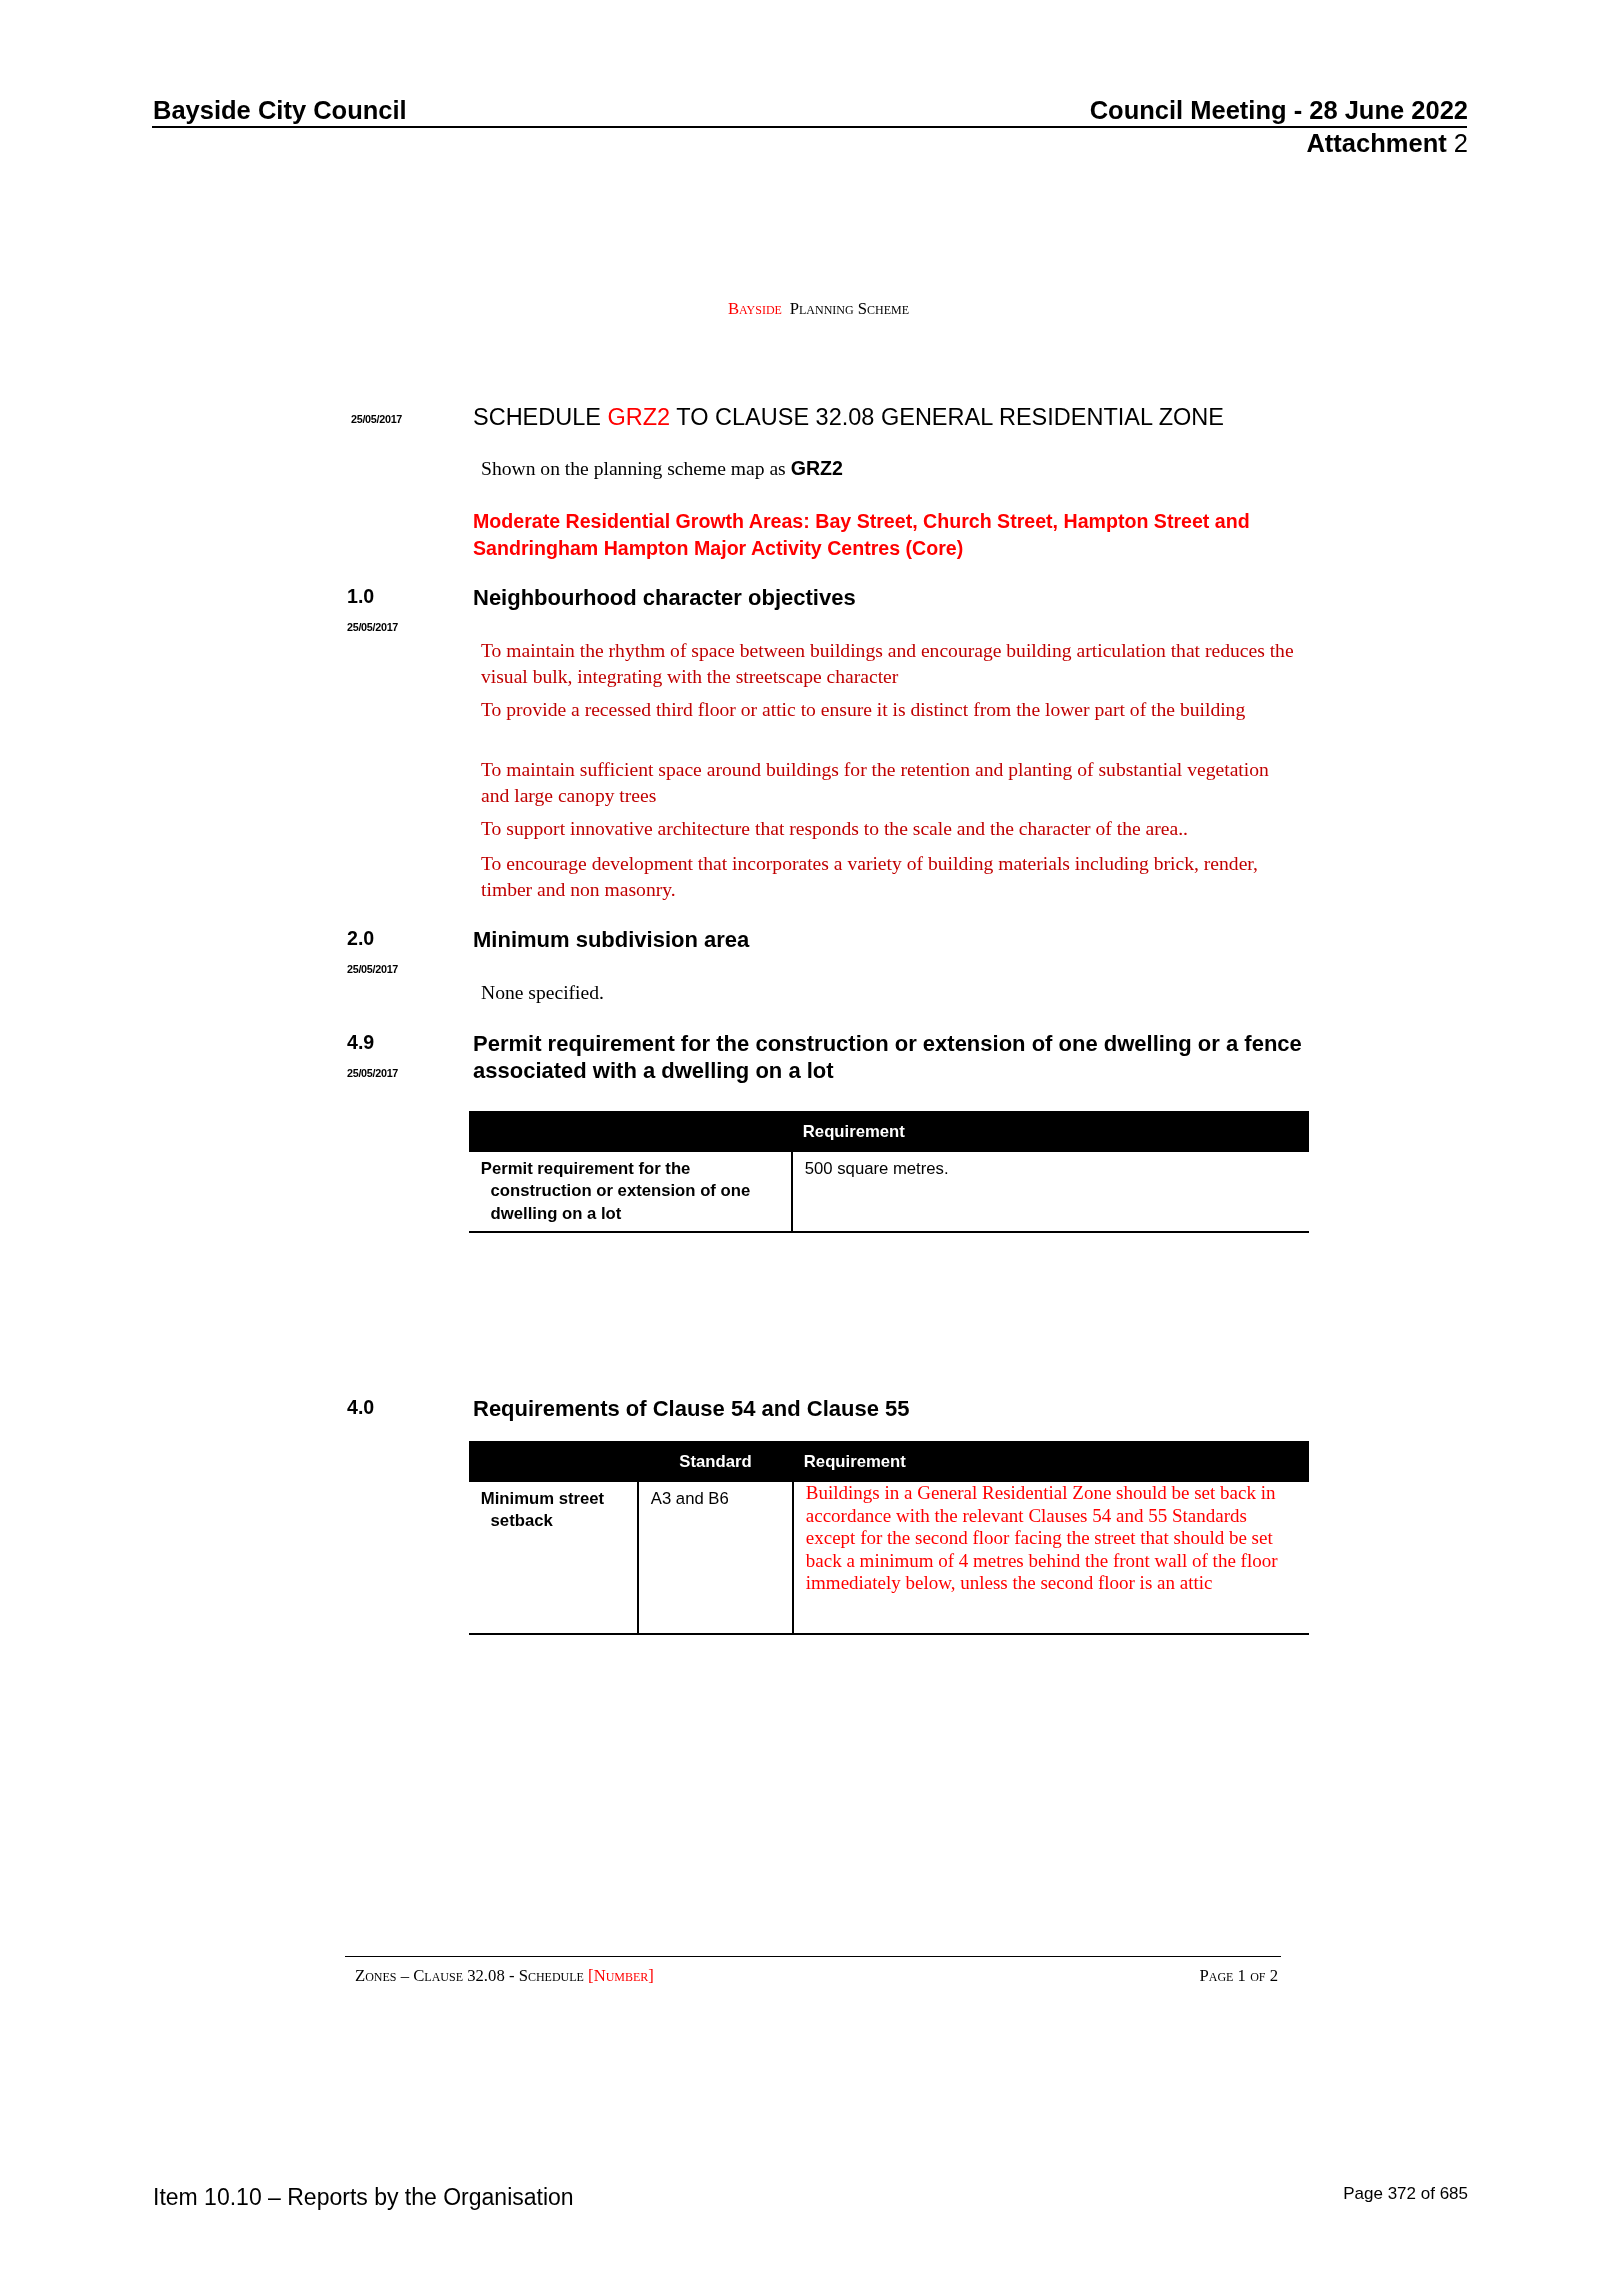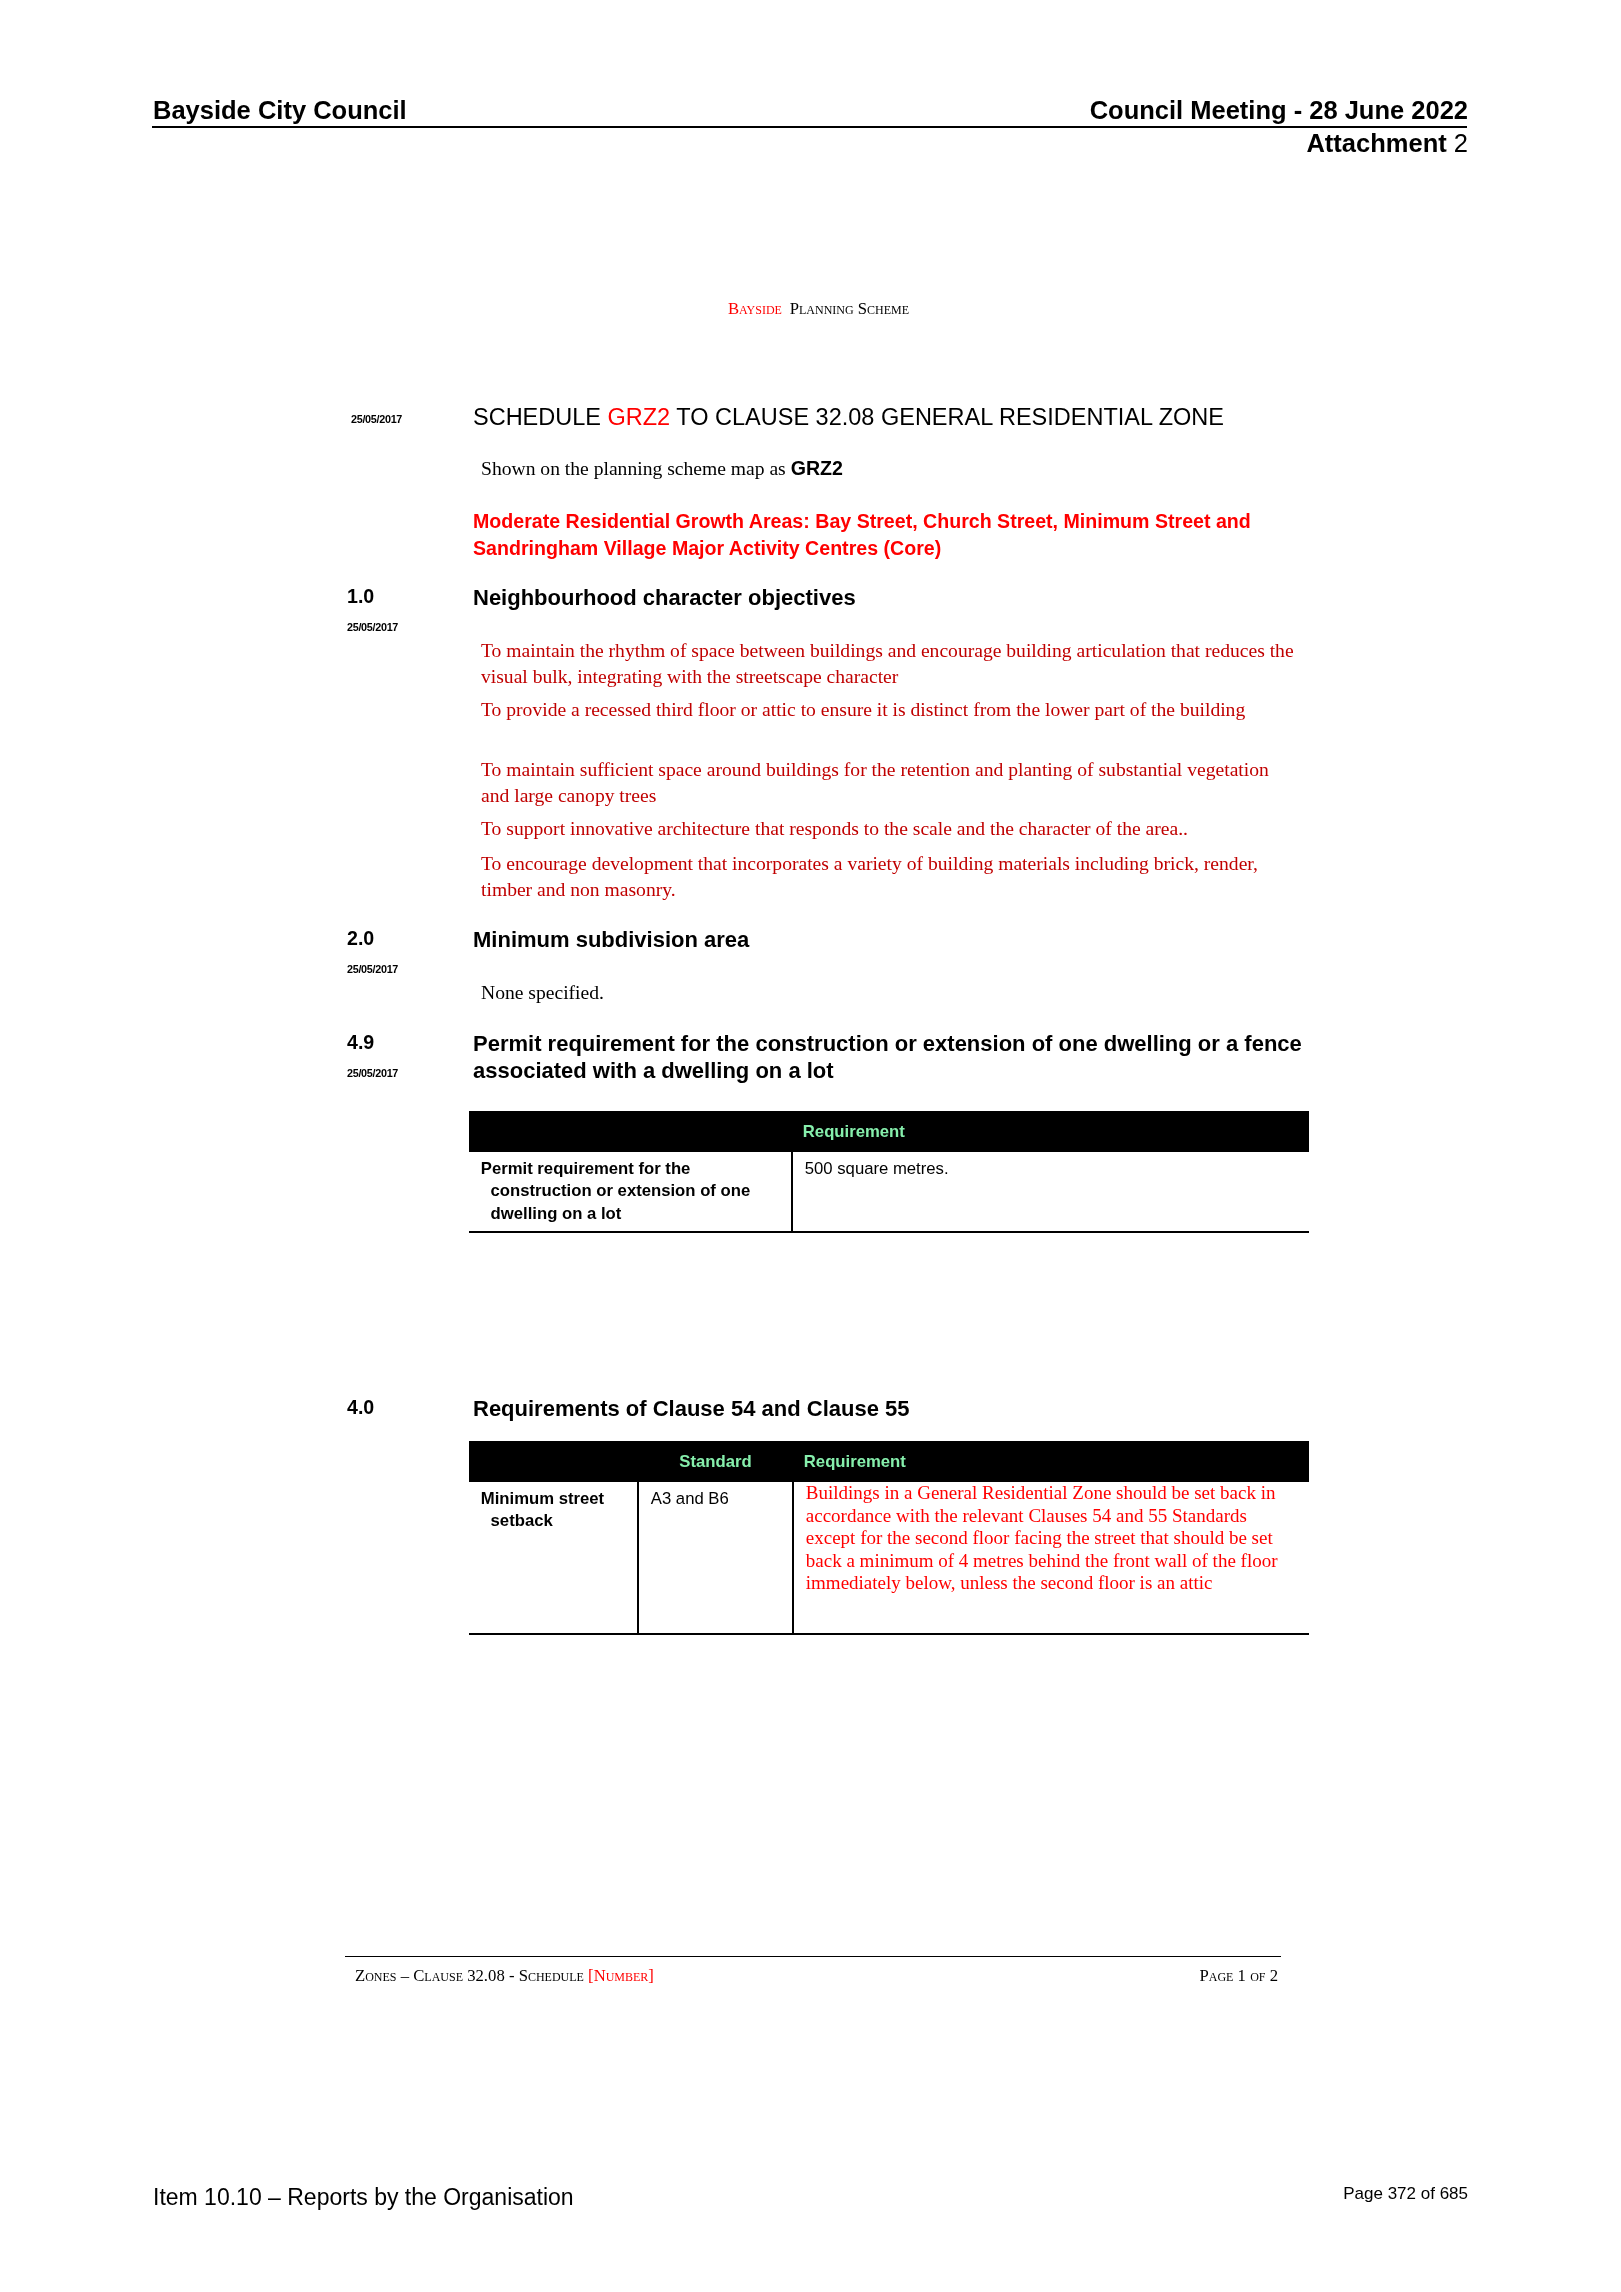--- a/index.html
+++ b/index.html
@@ -28,21 +28,21 @@
   #sched-date { left: 351px; top: 413px; }
   #sched-title { left: 473px; top: 404px; font-size: 23.5px; font-weight: normal; white-space: nowrap; }
   #shown-on { left: 473px; top: 457px; font-size: 19.6px; }
   #shown-on b { font-family: "Liberation Sans", sans-serif; }
   #area-title { left: 473px; top: 508px; width: 843px; font-size: 19.6px; font-weight: bold; line-height: 26.5px; color: #ff0000; }
 
   .obj { position: absolute; left: 473px; width: 814px; font-size: 19.6px; line-height: 25.5px; color: #c00000; }
 
   
   table.req { position: absolute; border-collapse: collapse; font-family: "Liberation Sans", "DejaVu Sans", sans-serif; font-size: 16.7px; }
-  table.req th { background: #000; color: #86efac; font-weight: bold; text-align: left; padding: 0 9.8px; height: 41px; vertical-align: middle; }
+  table.req th { background: #000; color: #ffffff; font-weight: bold; text-align: left; padding: 0 9.8px; height: 41px; vertical-align: middle; }
   table.req td { vertical-align: top; padding: 5.9px 9.8px 5.9px 11.8px; line-height: 22.5px; }
   table.req td.rowhead { font-weight: bold; }
   table.req td.rowhead .wrap { display: block; text-indent: -9.8px; padding-left: 9.8px; }
   table.req td + td, table.req th + th { border-left: 2px solid #000; }
   table.req tr.row td { border-bottom: 2px solid #000; }
   table.req tr.row.last td { border-bottom: 3.9px solid #000; }
   #t1 { left: 469px; top: 1111px; width: 840px; }
   #t1 col.c1 { width: 323px; }
   #t2 { left: 469px; top: 1441px; width: 840px; }
   #t2 col.c1 { width: 169px; }
@@ -63,21 +63,21 @@
 <div id="hdr-left" class="abs sans">Bayside City Council</div>
 <div id="hdr-right" class="abs sans">Council Meeting - 28 June 2022</div>
 <div id="hdr-rule" class="abs"></div>
 <div id="hdr-attach" class="abs sans"><span class="lbl">Attachment</span> <span>2</span></div>
 
 <div id="scheme-title" class="abs serif"><span class="sc-red">Bayside</span><span>Planning Scheme</span></div>
 
 <div id="sched-date" class="abs sans date">25/05/2017</div>
 <div id="sched-title" class="abs sans"><span>SCHEDULE </span><span class="red">GRZ2</span><span> TO CLAUSE 32.08 GENERAL RESIDENTIAL ZONE</span></div>
 <div id="shown-on" class="abs serif"><span>Shown on the planning scheme map as </span><b>GRZ2</b></div>
-<div id="area-title" class="abs sans">Moderate Residential Growth Areas: Bay Street, Church Street, Minimum Street and Sandringham Village Major Activity Centres (Core)</div>
+<div id="area-title" class="abs sans">Moderate Residential Growth Areas: Bay Street, Church Street, Hampton Street and Sandringham Hampton Major Activity Centres (Core)</div>
 
 <div class="abs sans secnum" style="top:585px;">1.0</div>
 <div class="abs sans date" style="left:347px; top:621px;">25/05/2017</div>
 <div class="abs sans heading" style="top:585px;">Neighbourhood character objectives</div>
 <div class="obj serif" style="top:638px;">To maintain the rhythm of space between buildings and encourage building articulation that reduces the visual bulk, integrating with the streetscape character</div>
 <div class="obj serif" style="top:697px;">To provide a recessed third floor or attic to ensure it is distinct from the lower part of the building</div>
 <div class="obj serif" style="top:757px;">To maintain sufficient space around buildings for the retention and planting of substantial vegetation and large canopy trees</div>
 <div class="obj serif" style="top:816px;">To support innovative architecture that responds to the scale and the character of the area..</div>
 <div class="obj serif" style="top:851px;">To encourage development that incorporates a variety of building materials including brick, render, timber and non masonry.</div>
 

